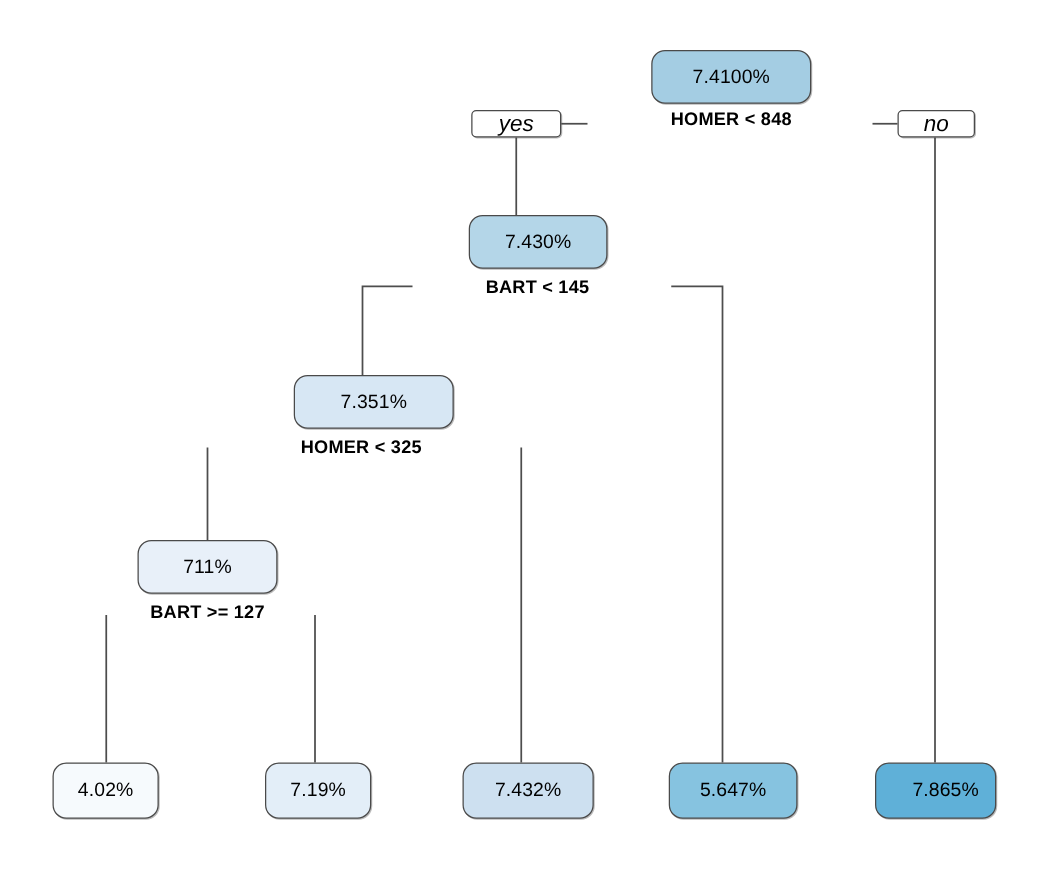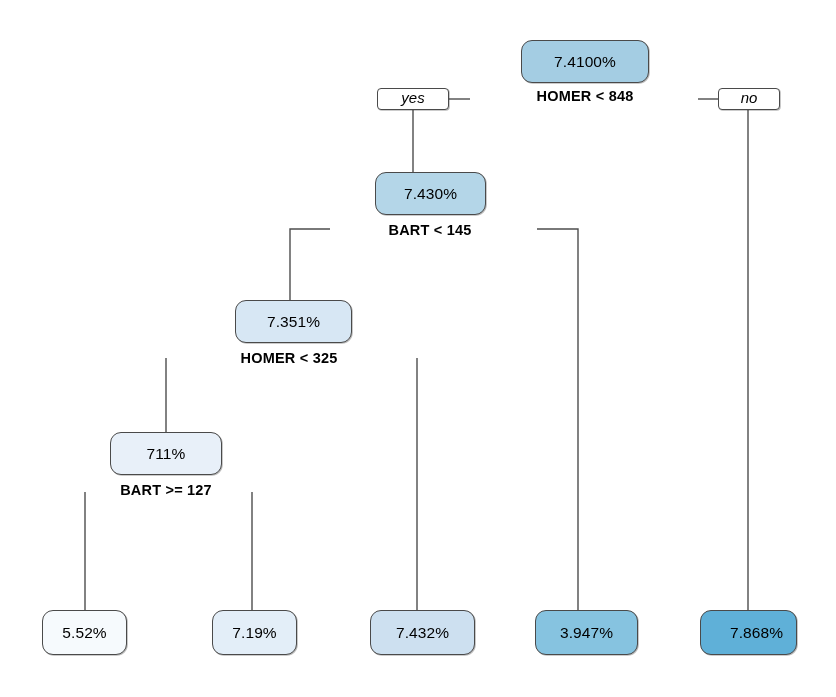--- a/index.html
+++ b/index.html
@@ -54,21 +54,21 @@
     transform: translateX(-50%);
   }
   .yesno {
     position: absolute;
     box-sizing: border-box;
     border: 1.3px solid #4a4a4a;
     border-radius: 4px;
     background: #ffffff;
     display: flex;
     justify-content: center;
-    font-size: 15px;
+    font-size: 18px;
     font-style: italic;
     color: #000000;
     box-shadow: 0.8px 0.8px 0 rgba(60,60,60,0.35);
   }
 </style>
 </head>
 <body>
 
 <div id="tree-canvas">
 
@@ -110,50 +110,50 @@
   <div class="yesno" style="left:718px; top:88px; width:62px; height:22px;">
     <span>no</span>
   </div>
 
   <div class="node" style="left:375px; top:172px; width:111px; height:43px; background:#b4d6e8;">
     <span class="val">7.4</span>
     <span class="pct">30%</span>
   </div>
   <div class="split-label" style="left:430px; top:222px;">BART &lt; 145</div>
 
-  <div class="node" style="left:235px; top:300px; width:117px; height:43px; background:#d7e7f4;">
+  <div class="node" style="left:235px; top:300px; width:128px; height:43px; background:#d7e7f4;">
     <span class="val">7.3</span>
     <span class="pct">51%</span>
   </div>
   <div class="split-label" style="left:289px; top:350px;">HOMER &lt; 325</div>
 
   <div class="node" style="left:110px; top:432px; width:112px; height:43px; background:#e8f0f9;">
     <span class="val">7</span>
     <span class="pct">11%</span>
   </div>
   <div class="split-label" style="left:166px; top:482px;">BART &gt;= 127</div>
 
   <div class="node" style="left:42px; top:610px; width:85px; height:45px; background:#f6fafd;">
-    <span class="val">5.5</span>
+    <span class="val">4.0</span>
     <span class="pct">2%</span>
   </div>
 
   <div class="node" style="left:212px; top:610px; width:85px; height:45px; background:#e3eef8;">
     <span class="val">7.1</span>
     <span class="pct">9%</span>
   </div>
 
   <div class="node" style="left:370px; top:610px; width:105px; height:45px; background:#cde0f0;">
     <span class="val">7.4</span>
     <span class="pct">32%</span>
   </div>
 
   <div class="node" style="left:535px; top:610px; width:103px; height:45px; background:#86c3e0;">
-    <span class="val">3.9</span>
+    <span class="val">5.6</span>
     <span class="pct">47%</span>
   </div>
 
   <div class="node" style="left:700px; top:610px; width:97px; height:45px; background:#5fb0d8;padding-left:16px;">
     <span class="val">7.8</span>
-    <span class="pct">68%</span>
+    <span class="pct">65%</span>
   </div>
 
 </div>
 
 </body></html>

